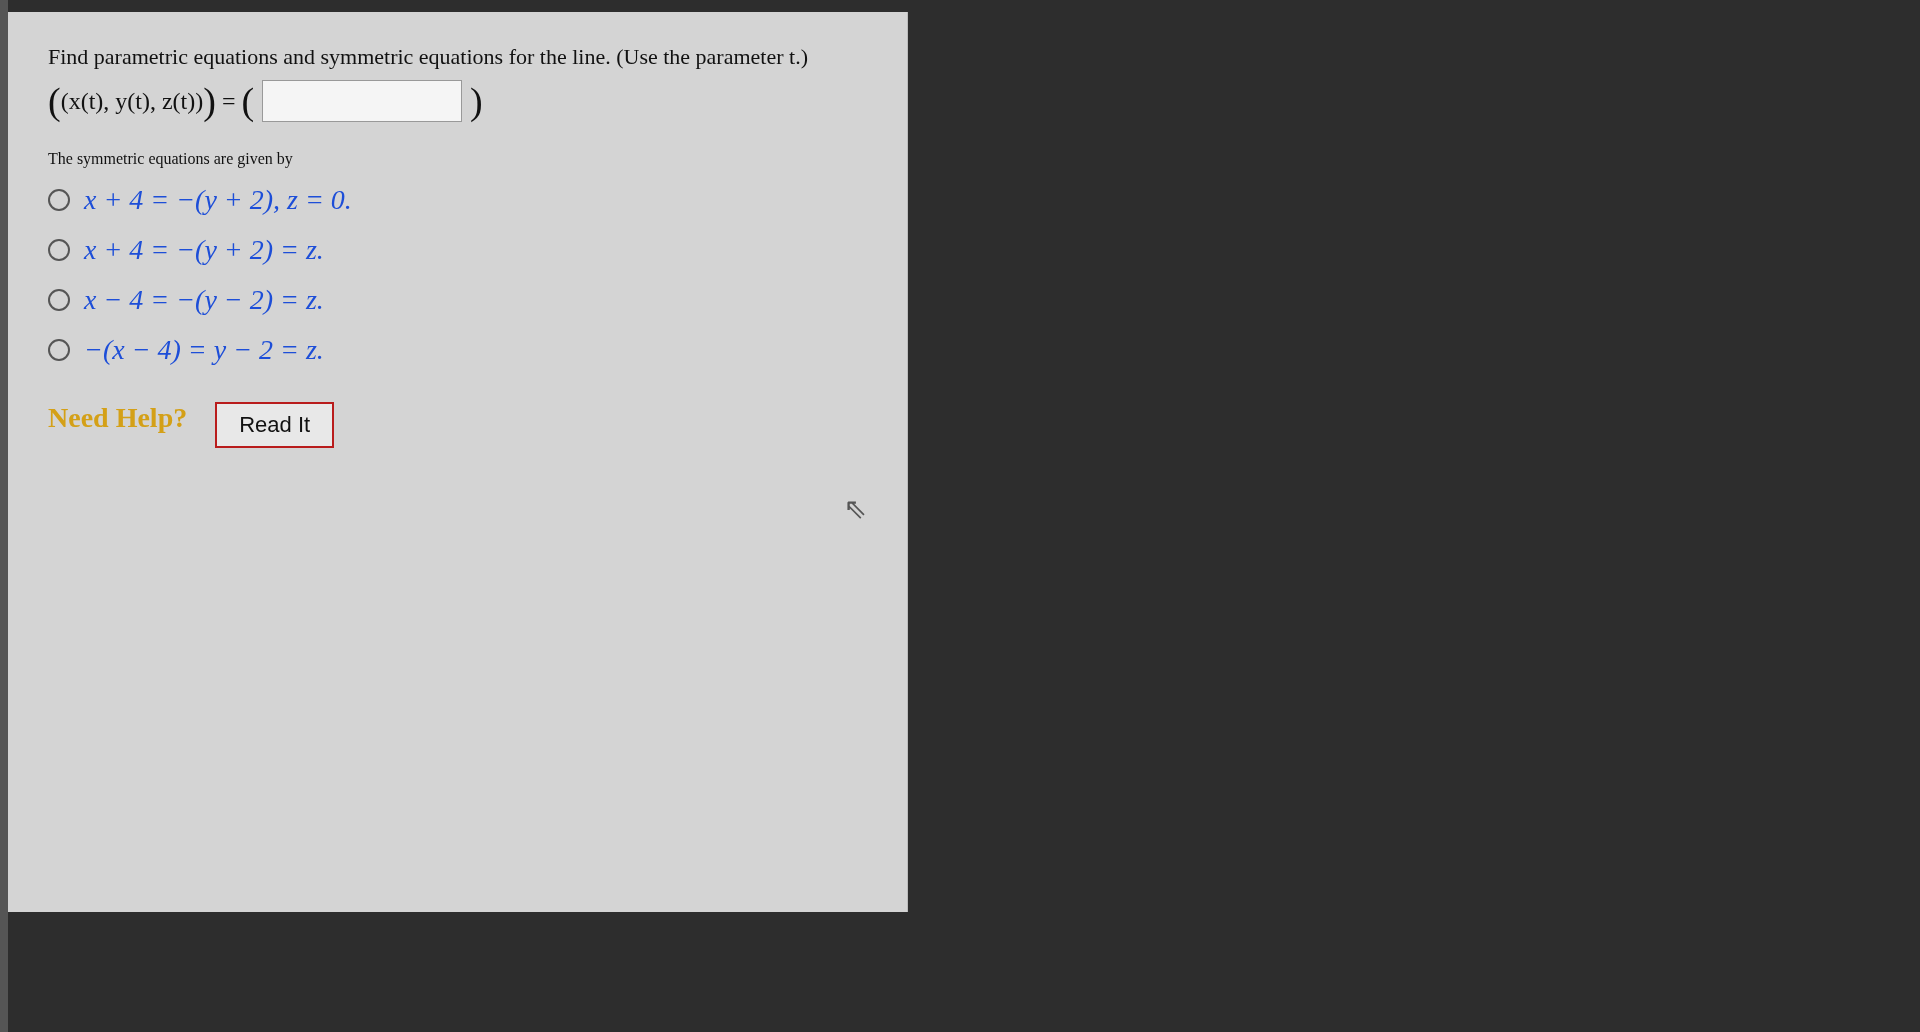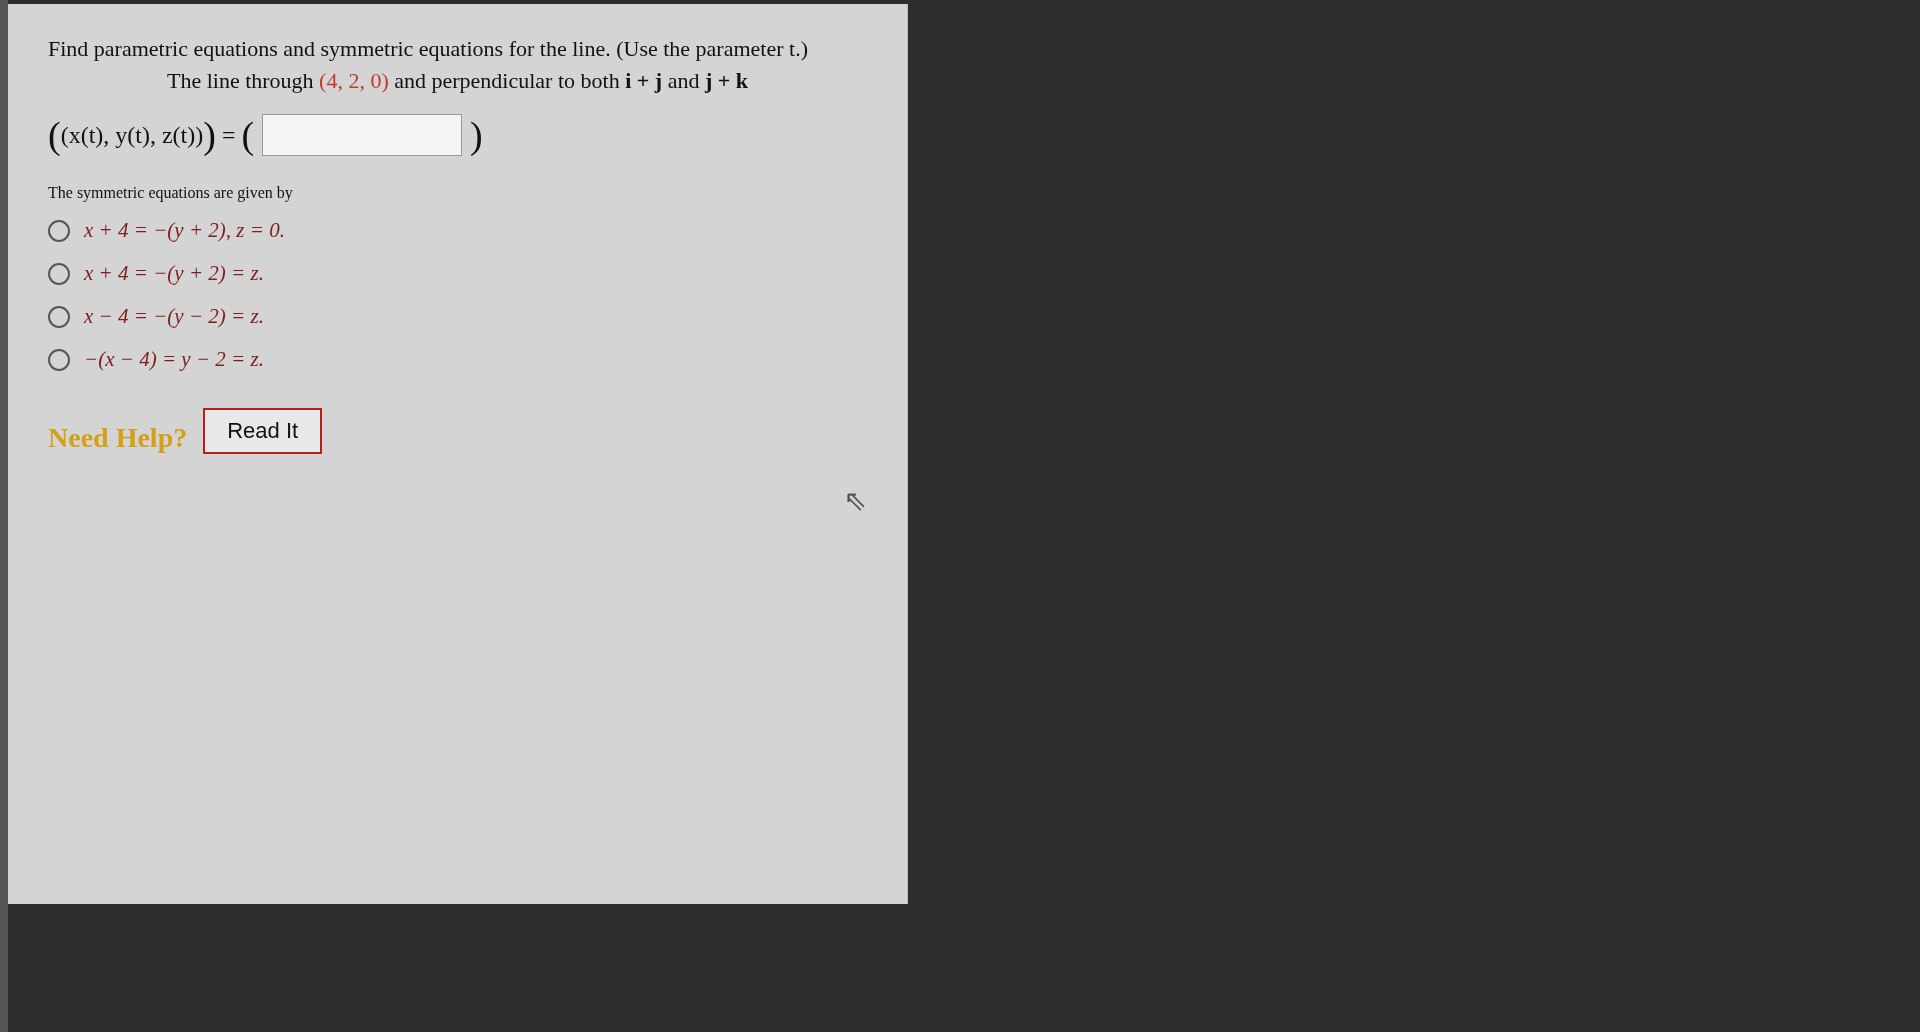--- a/index.html
+++ b/index.html
@@ -29,21 +29,21 @@
       width: 8px;
       height: 1032px;
       background-color: #555;
       flex-shrink: 0;
     }
 
     .content-panel {
       background-color: #d4d4d4;
       width: 900px;
       min-height: 900px;
-      margin-top: 4px;
+      margin-top: 12px;
       padding: 32px 40px 20px 40px;
       border-right: 1px solid #bbb;
       position: relative;
     }
 
     .problem-line1 {
       font-size: 22px;
       color: #111;
       margin-bottom: 6px;
     }
@@ -96,40 +96,40 @@
     .symmetric-title {
       font-size: 16px;
       color: #111;
       margin-bottom: 16px;
     }
 
     .radio-option {
       display: flex;
       align-items: center;
       margin-bottom: 18px;
-      font-size: 21px;
-      color: #7f1d1d;
+      font-size: 28px;
+      color: #1d4ed8;
     }
 
     .radio-circle {
       width: 22px;
       height: 22px;
       border-radius: 50%;
       border: 2px solid #555;
       background-color: transparent;
       margin-right: 14px;
       flex-shrink: 0;
       cursor: pointer;
     }
 
     .need-help-row {
       display: flex;
-      align-items: flex-end;
+      align-items: flex-start;
       margin-top: 36px;
-      gap: 16px;
+      gap: 28px;
     }
 
     .need-help-text {
       font-size: 28px;
       font-weight: bold;
       color: #d4a017;
     }
 
     .read-it-btn {
       border: 2px solid #b91c1c;
@@ -157,23 +157,20 @@
 </head>
 <body>
 
 <div class="page-container">
   <div class="left-bar"></div>
 
   <div class="content-panel">
 
     <p class="problem-line1">Find parametric equations and symmetric equations for the line. (Use the parameter t.)</p>
 
-    <p class="problem-line2">
-      <span>The line through </span><span class="highlight-coords">(4, 2, 0)</span><span> and perpendicular to both </span><span class="bold-vec">i + j</span><span> and </span><span class="bold-vec">j + k</span>
-    </p>
 
     <div class="parametric-row">
       <span class="paren-large">(</span>
       <span>(x(t), y(t), z(t))</span>
       <span class="paren-large">)</span>
       &nbsp;
       <span>=</span>
       &nbsp;
       <span class="paren-large">(</span>
       <input class="param-input-box" type="text" placeholder="" style="">

